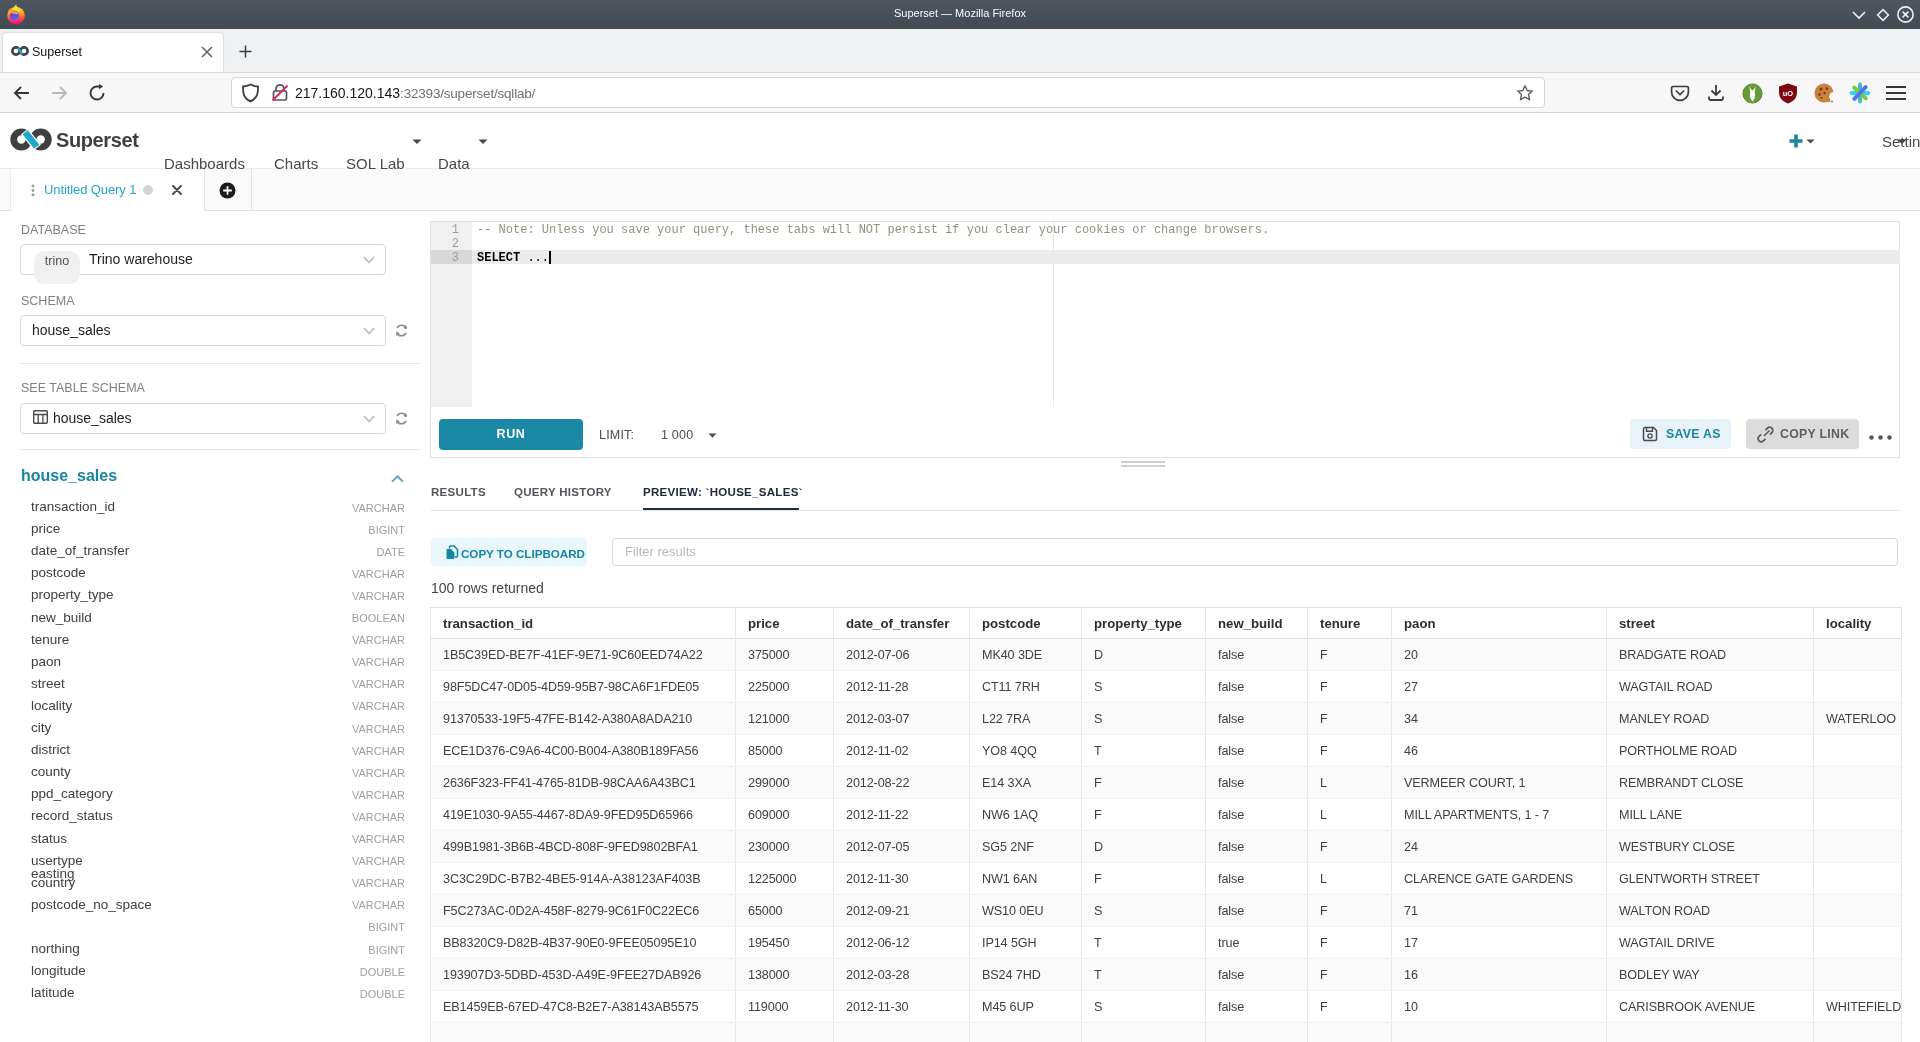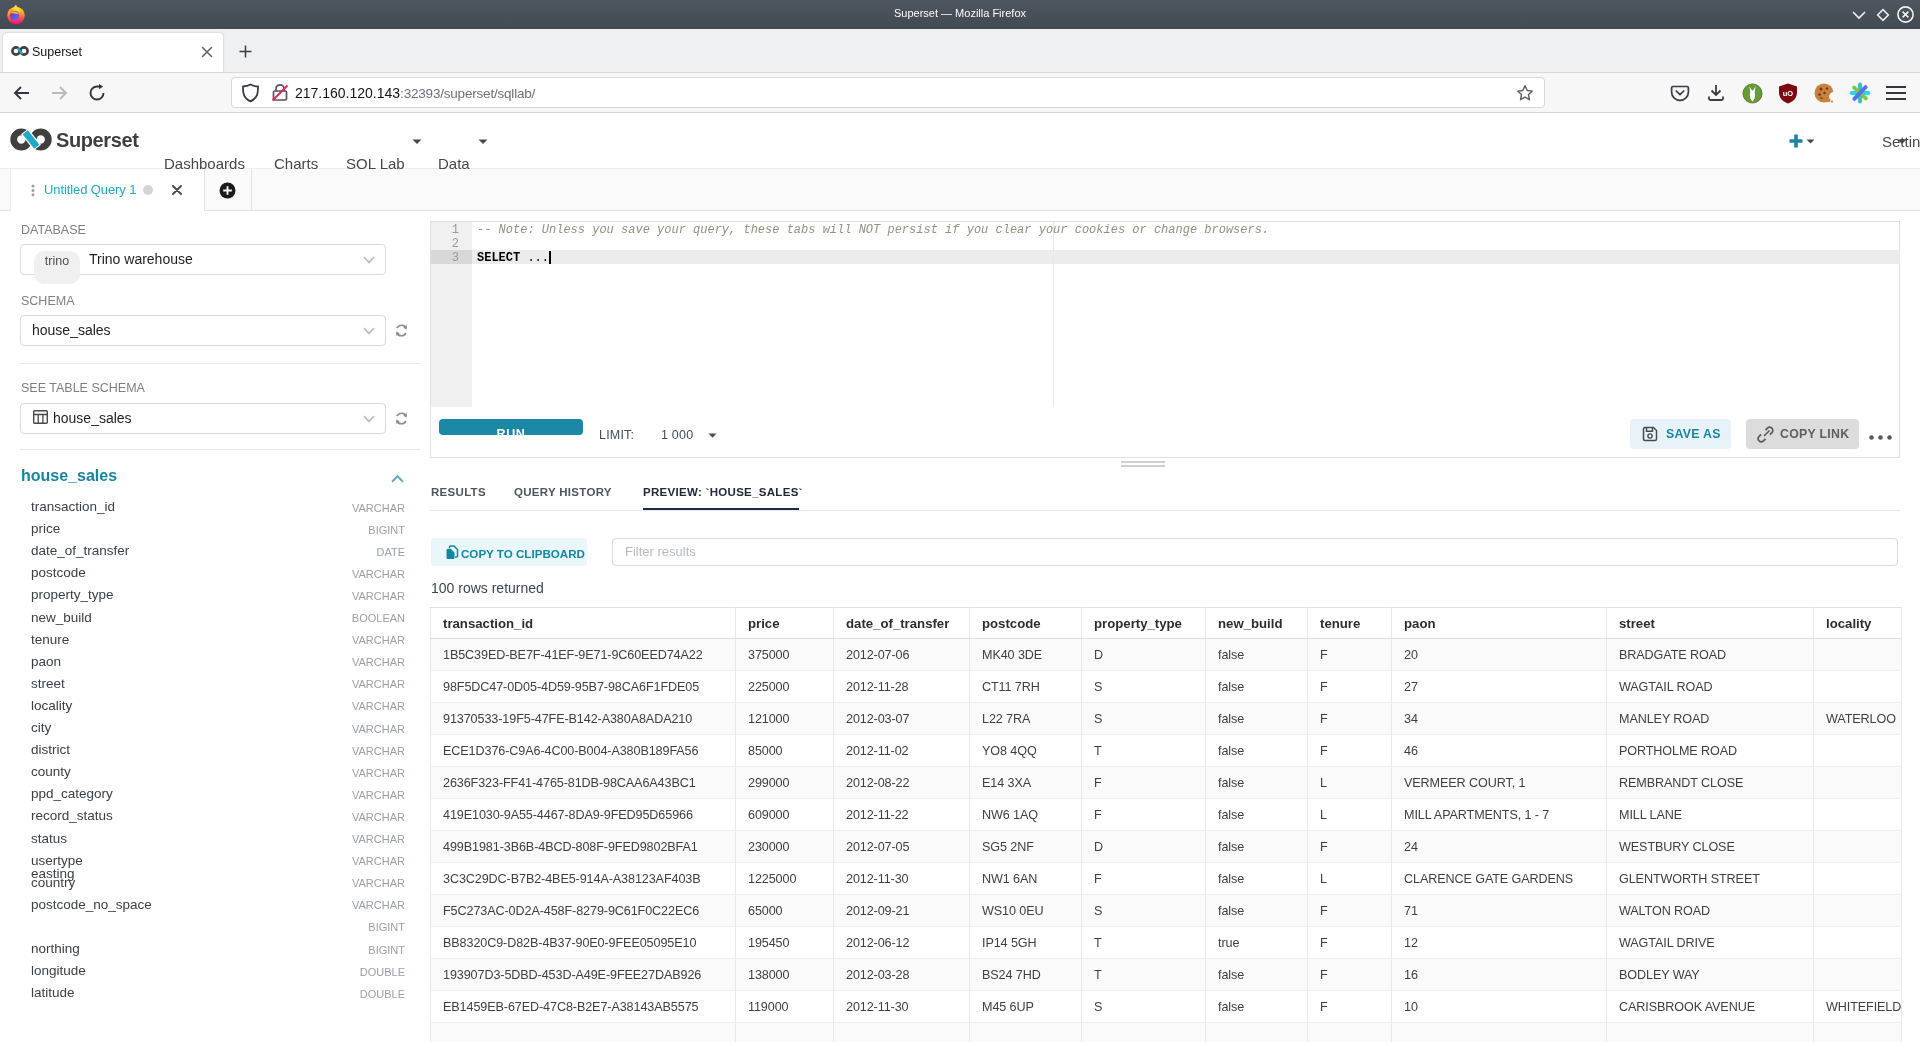--- a/index.html
+++ b/index.html
@@ -43,21 +43,21 @@
 
 
 #editorpane { left:430px; top:221px; width:1470px; height:237px; border:1px solid #e0e0e0; background:#fff; }
 #gutter { left:0; top:0; width:41px; height:185px; background:#f0f0f0; }
 .lnum { width:28px; text-align:right; font-family:"Liberation Mono",monospace; font-size:12px; color:#9a9a9a; }
 #activeline { left:41px; top:28px; width:1428px; height:14px; background:#ececec; }
 #activegutter { left:0; top:28px; width:41px; height:14px; background:#d8d8d8; }
 #printmargin { left:622px; top:0; width:1px; height:185px; background:#e8e8e8; }
 .codeline { left:46px; font-family:"Liberation Mono",monospace; font-size:12px; white-space:pre; }
 #toolbar { left:0; top:185px; width:1468px; height:50px; background:#fff; }
-#runbtn { left:8px; top:12px; width:144px; height:16px; background:#1b89a5; border-radius:4px; color:#fff; font-size:12.5px; font-weight:bold; letter-spacing:0.6px; text-align:center; line-height:31px; }
+#runbtn { left:8px; top:12px; width:144px; height:31px; background:#1b89a5; border-radius:4px; color:#fff; font-size:12.5px; font-weight:bold; letter-spacing:0.6px; text-align:center; line-height:31px; }
 #limit { left:168px; top:21px; font-size:12.5px; color:#454e54; letter-spacing:0.2px; }
 #limitval { left:230px; top:21px; font-size:12.5px; color:#454e54; letter-spacing:0.2px; }
 #saveas { left:1199px; top:12px; width:101px; height:30px; background:#e7f3f8; border-radius:4px; }
 #copylink { left:1315px; top:12px; width:113px; height:30px; background:#dcdcdc; border-radius:4px; }
 .btnlabel { font-size:12.3px; font-weight:bold; letter-spacing:0.3px; }
 
 
 .rtab { top:486px; font-size:11.5px; font-weight:bold; color:#51565c; letter-spacing:0.3px; }
 #tabunderline { left:643px; top:508px; width:156px; height:2px; background:#1f2a47; }
 #tabborder { left:430px; top:510px; width:1470px; height:1px; background:#e8e8e8; }
@@ -346,21 +346,21 @@
     </div>
 
   <div class="abs" id="editorpane">
     <div class="abs" id="gutter"></div>
     <div class="abs" id="activeline"></div>
     <div class="abs" id="activegutter"></div>
     <div class="abs" id="printmargin"></div>
     <div class="abs lnum" style="top:1px;">1</div>
     <div class="abs lnum" style="top:15px;">2</div>
     <div class="abs lnum" style="top:29px;">3</div>
-    <div class="abs codeline" style="top:1px; color:#92927f; font-style:italic;">-- Note: Unless you save your query, these tabs will NOT persist if you clear your cookies or change browsers.</div>
+    <div class="abs codeline" style="top:1px; color:#92927f; ">-- Note: Unless you save your query, these tabs will NOT persist if you clear your cookies or change browsers.</div>
     <div class="abs codeline" style="top:29px; color:#000;"><b>SELECT</b> ...</div>
     <div class="abs" style="left:118px;top:29px;width:1.5px;height:13px;background:#000;"></div>
     <div class="abs" id="toolbar">
       <div class="abs" id="runbtn">RUN</div>
       <div class="abs" id="limit">LIMIT:</div>
         <div class="abs" id="limitval">1 000</div>
       <svg class="abs" style="left:277px;top:26px;" width="9" height="6" viewBox="0 0 9 6">
           <path d="M0.5 0.5 L4.5 4.8 L8.5 0.5" fill="#454e54" stroke="none"></path>
         </svg>
       <div class="abs" id="saveas">
@@ -540,21 +540,21 @@
           <td></td>
         </tr>
     <tr>
           <td>BB8320C9-D82B-4B37-90E0-9FEE05095E10</td>
           <td>195450</td>
           <td>2012-06-12</td>
           <td>IP14 5GH</td>
           <td>T</td>
           <td>true</td>
           <td>F</td>
-          <td>12</td>
+          <td>17</td>
           <td>WAGTAIL DRIVE</td>
           <td></td>
         </tr>
     <tr class="odd">
           <td>193907D3-5DBD-453D-A49E-9FEE27DAB926</td>
           <td>138000</td>
           <td>2012-03-28</td>
           <td>BS24 7HD</td>
           <td>T</td>
           <td>false</td>

